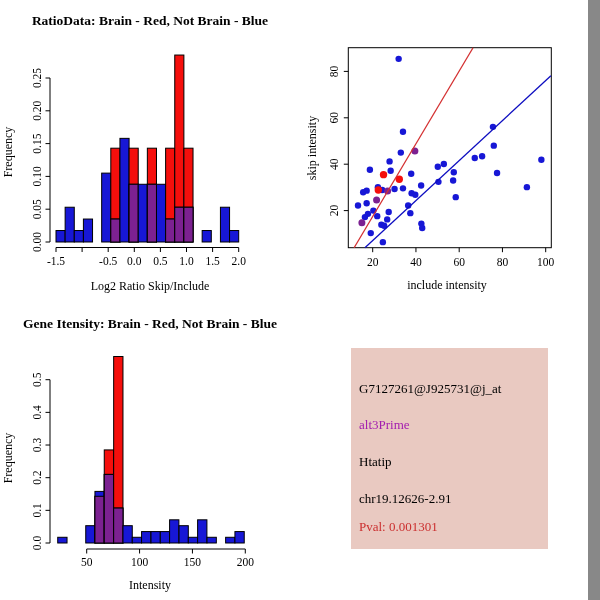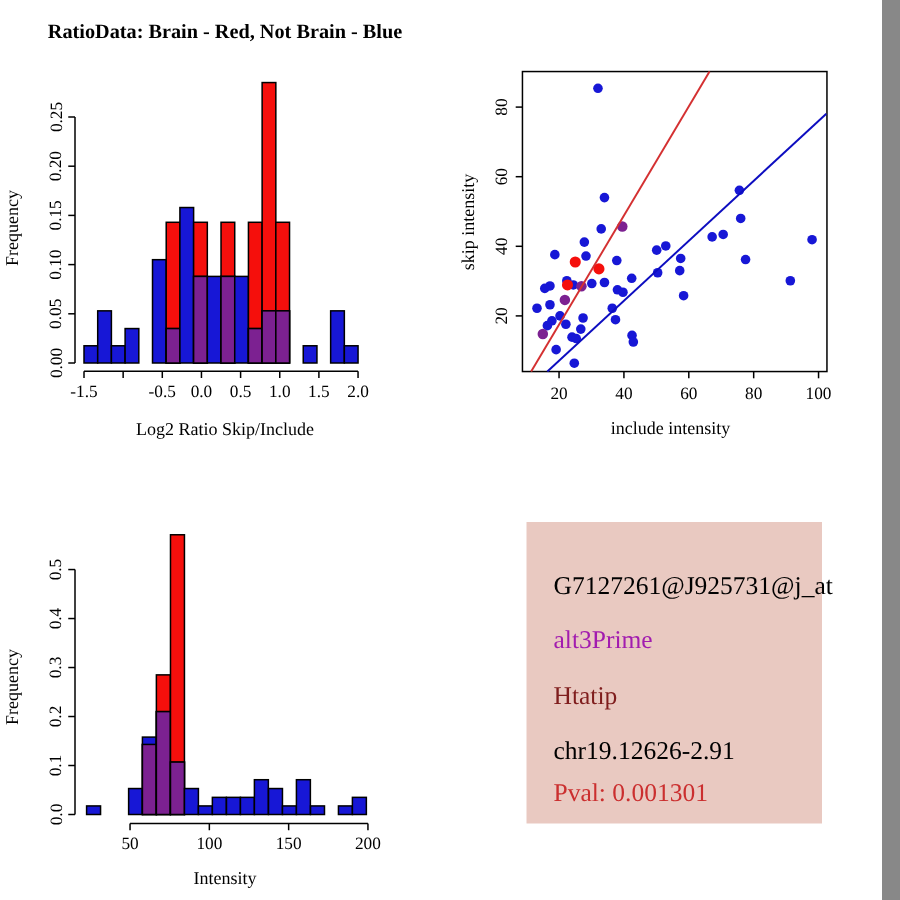--- a/index.html
+++ b/index.html
@@ -10,32 +10,33 @@
   #title-p1{left:0;top:13px;}
   #title-p2{left:300px;top:13px;}
   #title-p3{left:0;top:316px;}
   svg.panel{position:absolute;width:300px;height:300px;overflow:visible;}
   #svg-p1{left:0;top:0;}
   #svg-p2{left:300px;top:0;}
   #svg-p3{left:0;top:300px;}
   .tick-label{font-size:11.5px;fill:#000;}
   .ax-label{font-size:12px;fill:#000;}
   .info-box{position:absolute;left:351px;top:348px;width:197px;height:201px;}
-  .info-line{position:absolute;left:18px;font-size:17px;white-space:nowrap;}
+  .info-line{position:absolute;left:8px;font-size:13px;white-space:nowrap;}
   #info-line-0{top:33px;}
   #info-line-1{top:69px;}
   #info-line-2{top:106px;}
   #info-line-3{top:143px;}
   #info-line-4{top:171px;}
 </style>
 </head>
 <body>
 
 <div class="figure">
   <div class="chart-title" id="title-p1">RatioData: Brain - Red, Not Brain - Blue</div>
+  <div class="chart-title" id="title-p3">Gene Itensity: Brain - Red, Not Brain - Blue</div>
 
   <svg class="panel" id="svg-p1" viewBox="0 0 300 300">
       <g stroke="#000000" stroke-width="1">
         <rect x="56" y="230.52" width="9.135" height="11.47999999999999" fill="#1717d6"></rect>
         <rect x="65.135" y="207.232" width="9.135" height="34.768" fill="#1717d6"></rect>
         <rect x="74.27000000000001" y="230.52" width="9.135" height="11.47999999999999" fill="#1717d6"></rect>
         <rect x="83.405" y="219.04" width="9.135" height="22.960000000000008" fill="#1717d6"></rect>
         <rect x="101.67500000000001" y="173.12" width="9.135" height="68.88" fill="#1717d6"></rect>
         <rect x="110.81" y="148.192" width="9.135" height="93.80799999999999" fill="#f50f0c"></rect>
         <rect x="110.81" y="219.04" width="9.135" height="22.960000000000008" fill="#1717d6"></rect>
@@ -233,17 +234,17 @@
       <text x="41" y="145.01999999999998" text-anchor="middle" class="tick-label" transform="rotate(-90 41 145.01999999999998)">0.3</text>
       <text x="41" y="112.35999999999999" text-anchor="middle" class="tick-label" transform="rotate(-90 41 112.35999999999999)">0.4</text>
       <text x="41" y="79.69999999999999" text-anchor="middle" class="tick-label" transform="rotate(-90 41 79.69999999999999)">0.5</text>
       <text x="150" y="289" text-anchor="middle" class="ax-label">Intensity</text>
       <text x="12" y="158" text-anchor="middle" class="ax-label" transform="rotate(-90 12 158)">Frequency</text>
     </svg>
 
   <div class="info-box" id="info-box" style="background: rgb(233, 201, 193);">
     <div class="info-line" id="info-line-0" style="color: rgb(0, 0, 0);">G7127261@J925731@j_at</div>
     <div class="info-line" id="info-line-1" style="color: #a21caf;">alt3Prime</div>
-    <div class="info-line" id="info-line-2" style="color: #7f1d1d; text-align: right;">Htatip</div>
+    <div class="info-line" id="info-line-2" style="color: #000000; text-align: right;">Htatip</div>
     <div class="info-line" id="info-line-3" style="color: rgb(0, 0, 0);">chr19.12626-2.91</div>
     <div class="info-line" id="info-line-4" style="color: rgb(203, 47, 47);">Pval: 0.001301</div>
   </div>
 </div>
 
 </body></html>

